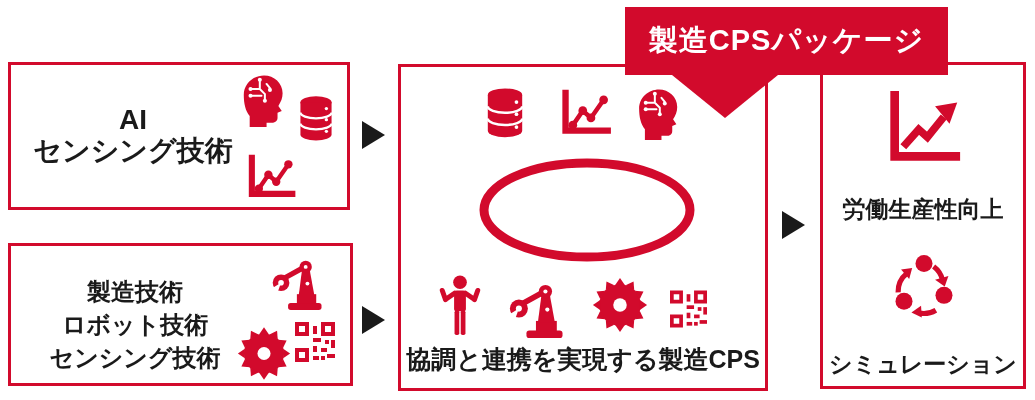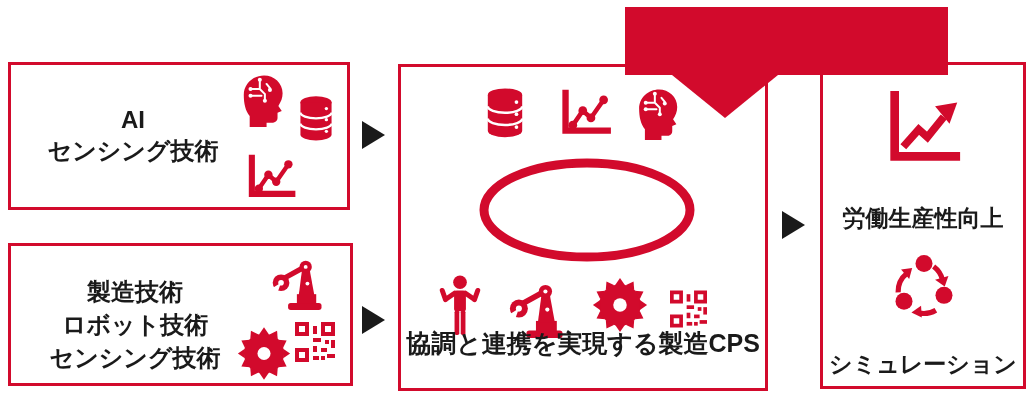--- a/index.html
+++ b/index.html
@@ -11,28 +11,28 @@
   .canvas{position:relative;width:1035px;height:400px;background:#fff;overflow:hidden;}
 
   .box{position:absolute;box-sizing:border-box;border:3px solid var(--red);background:#fff;}
   #box-digital{left:8px;top:62px;width:342px;height:148px;}
   #box-physical{left:8px;top:243px;width:345px;height:143px;}
   #box-center{left:398px;top:64px;width:370px;height:327px;}
   #box-right{left:820px;top:62px;width:206px;height:327px;}
 
   .text-col{position:absolute;display:flex;flex-direction:column;align-items:center;justify-content:center;
             color:var(--ink);font-weight:700;}
-  #box-digital .text-col{left:6px;top:0;width:232px;height:140px;font-size:24px;line-height:31px;}
+  #box-digital .text-col{left:6px;top:0;width:232px;height:140px;font-size:28px;line-height:31px;}
   #box-physical .text-col{left:6px;top:0;width:236px;height:135px;font-size:24px;line-height:33px;margin-top:11px;}
 
   .abs{position:absolute;}
   .icon{color:var(--red);display:block;}
 
   .caption{position:absolute;left:0;width:100%;text-align:center;color:var(--ink);font-weight:700;}
-  #center-caption{top:260px;font-size:25px;}
+  #center-caption{top:276px;font-size:25px;}
   .outcome-label{position:absolute;left:0;width:100%;text-align:center;color:var(--ink);font-weight:700;font-size:23px;}
 
   .banner{position:absolute;left:625px;top:7px;width:323px;height:68px;background:var(--red);
           display:flex;align-items:center;justify-content:center;z-index:5;}
   .banner-label{color:#fff;font-weight:700;font-size:29px;letter-spacing:1px;}
   .banner-tail{position:absolute;left:47px;top:68px;width:0;height:0;
                border-left:53px solid transparent;border-right:53px solid transparent;
                border-top:43px solid var(--red);}
 
   .flow-arrow{position:absolute;width:0;height:0;
@@ -210,28 +210,29 @@
         <use href="#sym-qr"></use>
       </svg>
 
     <div class="caption" id="center-caption">協調と連携を実現する製造CPS</div>
   </div>
 
   <div class="box" id="box-right">
     <svg class="icon abs" style="left:63px;top:23px" width="77" height="79">
         <use href="#sym-growth"></use>
       </svg>
-    <div class="outcome-label" style="top:138px">労働生産性向上</div>
+    <div class="outcome-label" style="top:129px">労働生産性向上</div>
     <svg class="icon abs" style="left:64px;top:176px" width="74" height="88">
         <use href="#sym-cycle"></use>
       </svg>
     <div class="outcome-label" style="top:284px">シミュレーション</div>
   </div>
 
   <div class="banner">
+    <span class="banner-label">製造CPSパッケージ</span>
     <div class="banner-tail"></div>
   </div>
 
   <div class="flow-arrow" id="arrow-1"></div>
   <div class="flow-arrow" id="arrow-2"></div>
   <div class="flow-arrow" id="arrow-3"></div>
 
 </div>
 
 </body></html>

